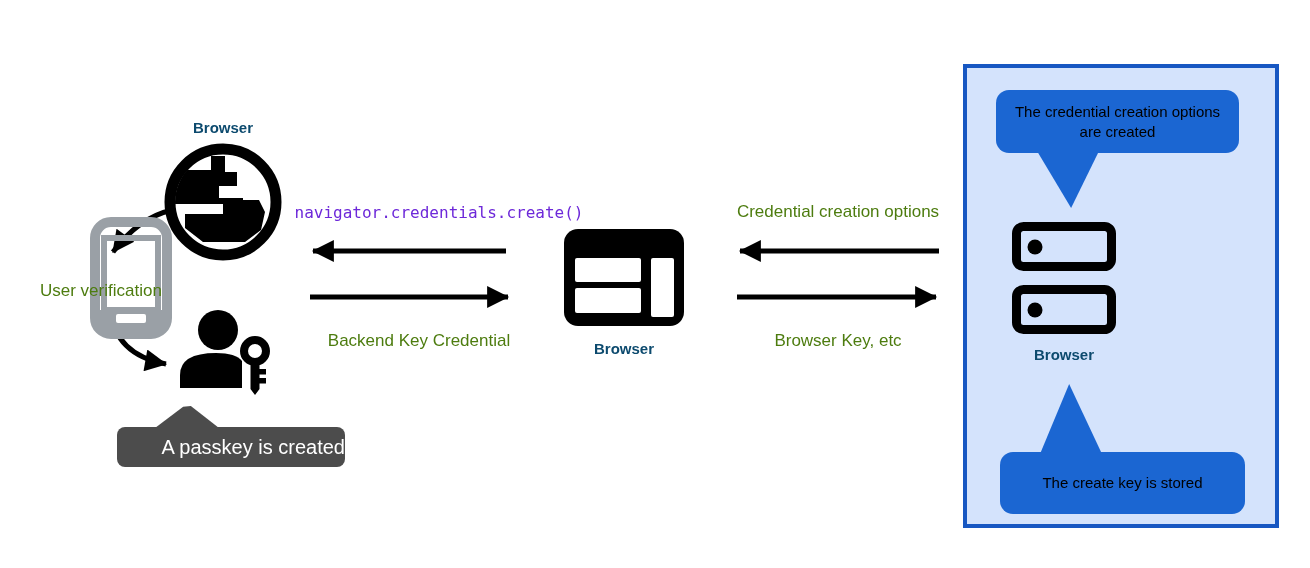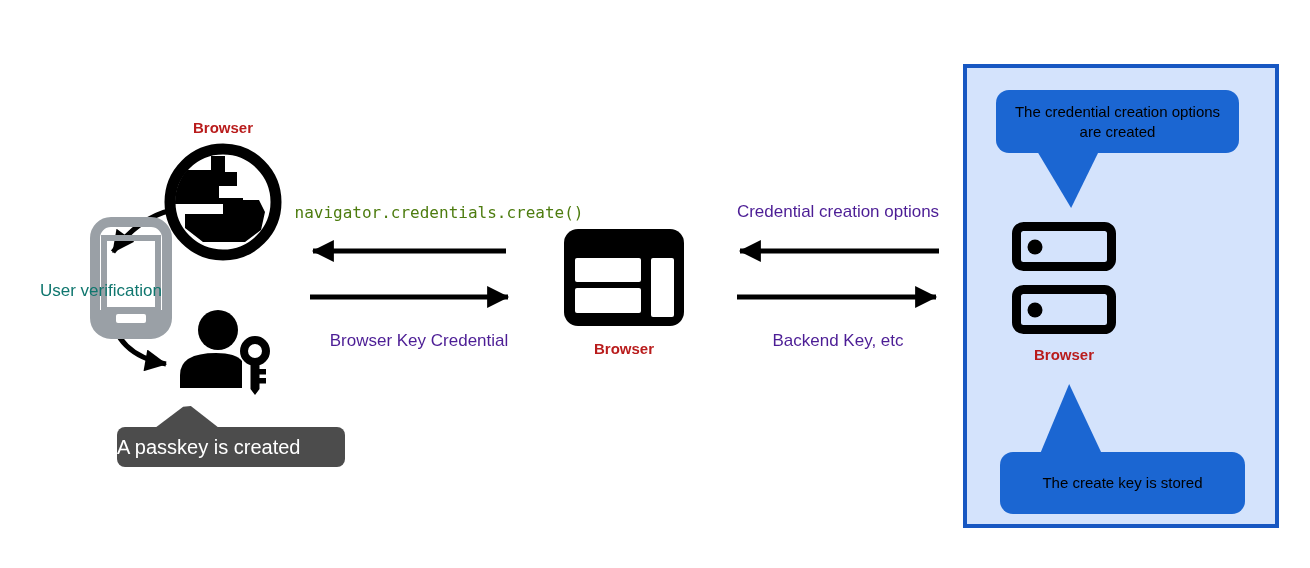--- a/index.html
+++ b/index.html
@@ -1,32 +1,32 @@
 <!DOCTYPE html>
 <html><head>
 <meta charset="utf-8">
 <style>
   html,body{margin:0;padding:0;background:#fff;}
   .canvas{position:relative;width:1310px;height:568px;background:#ffffff;overflow:hidden;
           font-family:"Liberation Sans",sans-serif;color:#202124;}
   .abs{position:absolute;}
-  .caption{position:absolute;font-weight:bold;font-size:15px;text-align:center;color:#b91c1c;}
-  .flow-label{position:absolute;font-size:17px;text-align:center;color:#4c1d95;white-space:nowrap;}
-  .code{position:absolute;font-family:"DejaVu Sans Mono",monospace;font-size:16px;color:#4d7c0f;white-space:nowrap;}
-  .plain-label{position:absolute;font-size:17px;color:#0f766e;white-space:nowrap;z-index:6;}
+  .caption{position:absolute;font-weight:bold;font-size:15px;text-align:center;color:#0c4a6e;}
+  .flow-label{position:absolute;font-size:17px;text-align:center;color:#4d7c0f;white-space:nowrap;}
+  .code{position:absolute;font-family:"DejaVu Sans Mono",monospace;font-size:16px;color:#6d28d9;white-space:nowrap;}
+  .plain-label{position:absolute;font-size:17px;color:#4d7c0f;white-space:nowrap;z-index:6;}
 
   .panel{position:absolute;left:963px;top:64px;width:316px;height:464px;box-sizing:border-box;
          background:#d4e3fc;border:4px solid #1757c2;}
 
   .bubble{position:absolute;background:#1b66d2;color:#000000;text-align:center;
           font-size:15px;line-height:1.32;border-radius:13px;display:flex;align-items:center;justify-content:center;z-index:4;}
   .bubble-tail{position:absolute;background:#1b66d2;z-index:3;}
 
   .tooltip{position:absolute;left:117px;top:427px;width:228px;height:40px;background:#4c4c4c;
-           color:#fff;border-radius:8px;font-size:20px;line-height:40px;text-align:left;z-index:5;}
+           color:#fff;border-radius:8px;font-size:20px;line-height:40px;text-align:right;z-index:5;}
   .tooltip-tail{position:absolute;left:38px;top:-21px;width:64px;height:22px;background:#4c4c4c;
                 clip-path:polygon(0 100%,44% 3%,56% 0,100% 100%);}
 
   svg{display:block;}
   .iconlayer{z-index:2;}
   .arrowlayer{z-index:1;}
 </style>
 </head>
 <body>
 
@@ -85,41 +85,41 @@
   <div class="code" style="left:291px;top:203px;width:296px;text-align:center">navigator.credentials.create()</div>
 
   <svg class="abs arrowlayer" style="left:300px;top:240px" width="216" height="22" viewBox="0 0 216 22">
     <path d="M206,11 L13,11" stroke="#000" stroke-width="5" fill="none" marker-end="url(#ah)"></path>
   </svg>
 
   <svg class="abs arrowlayer" style="left:300px;top:286px" width="216" height="22" viewBox="0 0 216 22">
     <path d="M10,11 L208,11" stroke="#000" stroke-width="5" fill="none" marker-end="url(#ah)"></path>
   </svg>
 
-  <div class="flow-label" style="left:319px;top:331px;width:200px">Browser Key Credential</div>
+  <div class="flow-label" style="left:319px;top:331px;width:200px">Backend Key Credential</div>
 
   <svg class="abs iconlayer" style="left:564px;top:229px" width="120" height="97" viewBox="0 0 120 97">
     <rect x="0" y="0" width="120" height="97" rx="14" fill="#000"></rect>
     <rect x="11" y="29" width="66" height="24" rx="2" fill="#fff"></rect>
     <rect x="11" y="59" width="66" height="25" rx="2" fill="#fff"></rect>
     <rect x="87" y="29" width="23" height="59" rx="2" fill="#fff"></rect>
   </svg>
   <div class="caption" style="left:564px;top:340px;width:120px">Browser</div>
 
   <div class="flow-label" style="left:712px;top:202px;width:252px">Credential creation options</div>
 
   <svg class="abs arrowlayer" style="left:729px;top:240px" width="214" height="22" viewBox="0 0 214 22">
     <path d="M210,11 L11,11" stroke="#000" stroke-width="5" fill="none" marker-end="url(#ah)"></path>
   </svg>
 
   <svg class="abs arrowlayer" style="left:729px;top:286px" width="214" height="22" viewBox="0 0 214 22">
     <path d="M8,11 L207,11" stroke="#000" stroke-width="5" fill="none" marker-end="url(#ah)"></path>
   </svg>
 
-  <div class="flow-label" style="left:738px;top:331px;width:200px">Backend Key, etc</div>
+  <div class="flow-label" style="left:738px;top:331px;width:200px">Browser Key, etc</div>
 
   <div class="panel"></div>
 
   <div class="bubble" style="left:996px;top:90px;width:243px;height:63px;padding:0 10px;box-sizing:border-box">The credential creation options are created</div>
   <div class="bubble-tail" style="left:1037px;top:151px;width:62px;height:57px;clip-path:polygon(0 0,100% 0,55% 100%)"></div>
 
   <svg class="abs iconlayer" style="left:1012px;top:222px" width="104" height="112" viewBox="0 0 104 112">
     <rect x="4.5" y="4.5" width="95" height="40" rx="7" fill="none" stroke="#000" stroke-width="9"></rect>
     <circle cx="23" cy="25" r="7.5" fill="#000"></circle>
     <rect x="4.5" y="67.5" width="95" height="40" rx="7" fill="none" stroke="#000" stroke-width="9"></rect>

